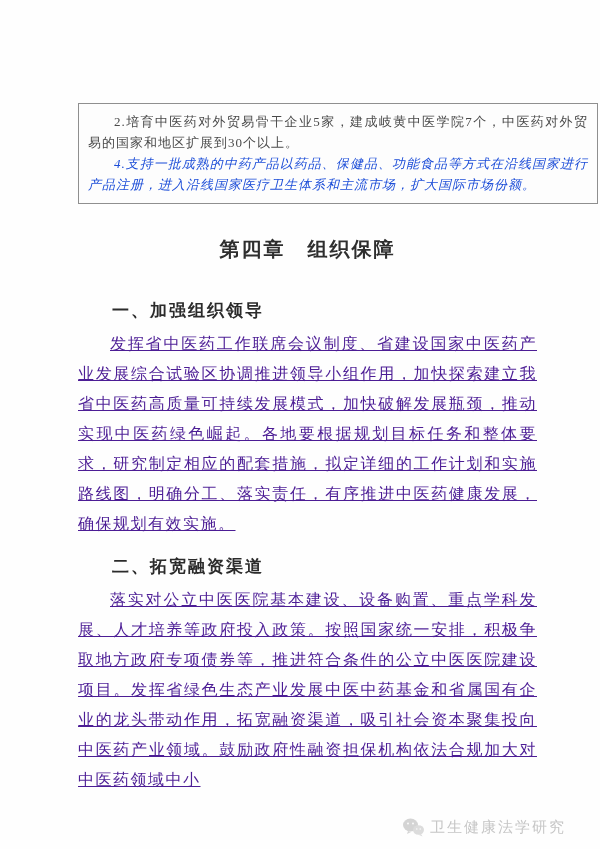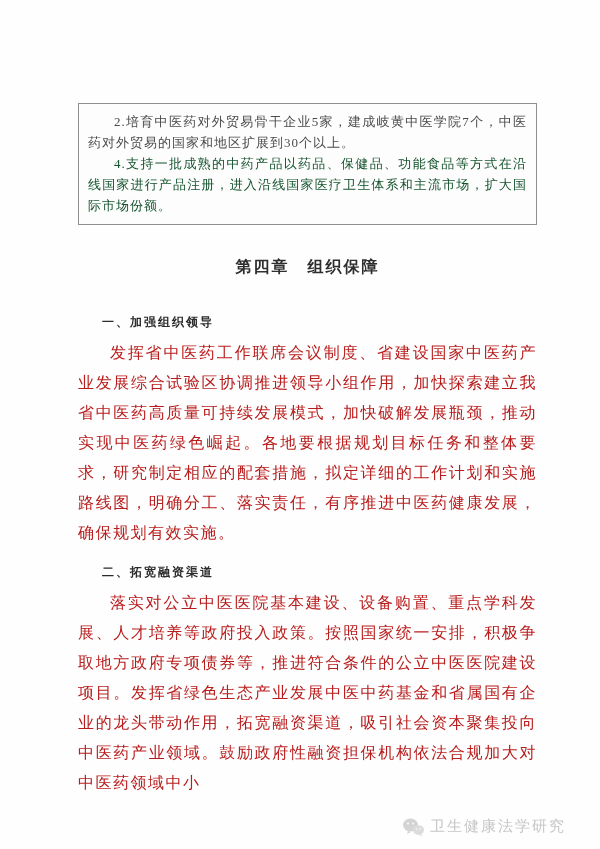--- a/index.html
+++ b/index.html
@@ -17,73 +17,74 @@
   }
   .content {
     position: absolute;
     left: 78px; top: 0;
     width: 459px;
   }
   
   .goal-box {
     box-sizing: border-box;
     margin-top: 103px;
-    width: 459px;
+    width: 520px;
     border: 1px solid #8f8f8f;
     padding: 7px 9px 8px 9px;
     background: #fdfdfd;
   }
   .goal-box p {
     margin: 0;
     font-size: 13px;
     line-height: 21px;
     letter-spacing: 1px;
     text-indent: 2em;
     text-align: justify;
   }
   .goal-c0 { color: #4a4a4a; }
   .goal-c1 { color: #8a4f47; }
-  .goal-c2 { color: #14532d; }
+  .goal-c2 { color: #1d4ed8; font-style: italic; }
   
   .chapter {
     margin: 32px 0 0 0;
     text-align: center;
-    font-size: 16px;
+    font-size: 20px;
     font-weight: bold;
     color: #2e2e2e;
     letter-spacing: 2px;
     font-family: "Liberation Sans", "DejaVu Sans", sans-serif;
   }
   
   .section-heading {
     margin: 36px 0 0 0;
     padding-left: 2em;
-    font-size: 12px;
+    font-size: 17px;
     font-weight: bold;
     color: #2b2b2b;
     letter-spacing: 2px;
     font-family: "Liberation Sans", "DejaVu Sans", sans-serif;
   }
   .section-heading.second { margin-top: 16px; }
   
   .body-para {
     margin: 7px 0 0 0;
     font-size: 16px;
     line-height: 30px;
     letter-spacing: 1.5px;
-    color: #b91c1c;
+    color: #4c1d95;
     text-indent: 2em;
     text-align: justify;
+    text-decoration: underline;
   }
   
   .watermark {
     position: absolute;
     right: 34px; bottom: 12px;
     display: flex;
-    align-items: flex-start;
+    align-items: center;
     gap: 5px;
     color: #c6c6c6;
     font-size: 15px;
     letter-spacing: 2px;
     font-family: "Liberation Sans", "DejaVu Sans", sans-serif;
   }
   .wm-icon { display: inline-block; width: 24px; height: 20px; }
   .wm-icon svg { display: block; width: 100%; height: 100%; }
 </style>
 </head>

